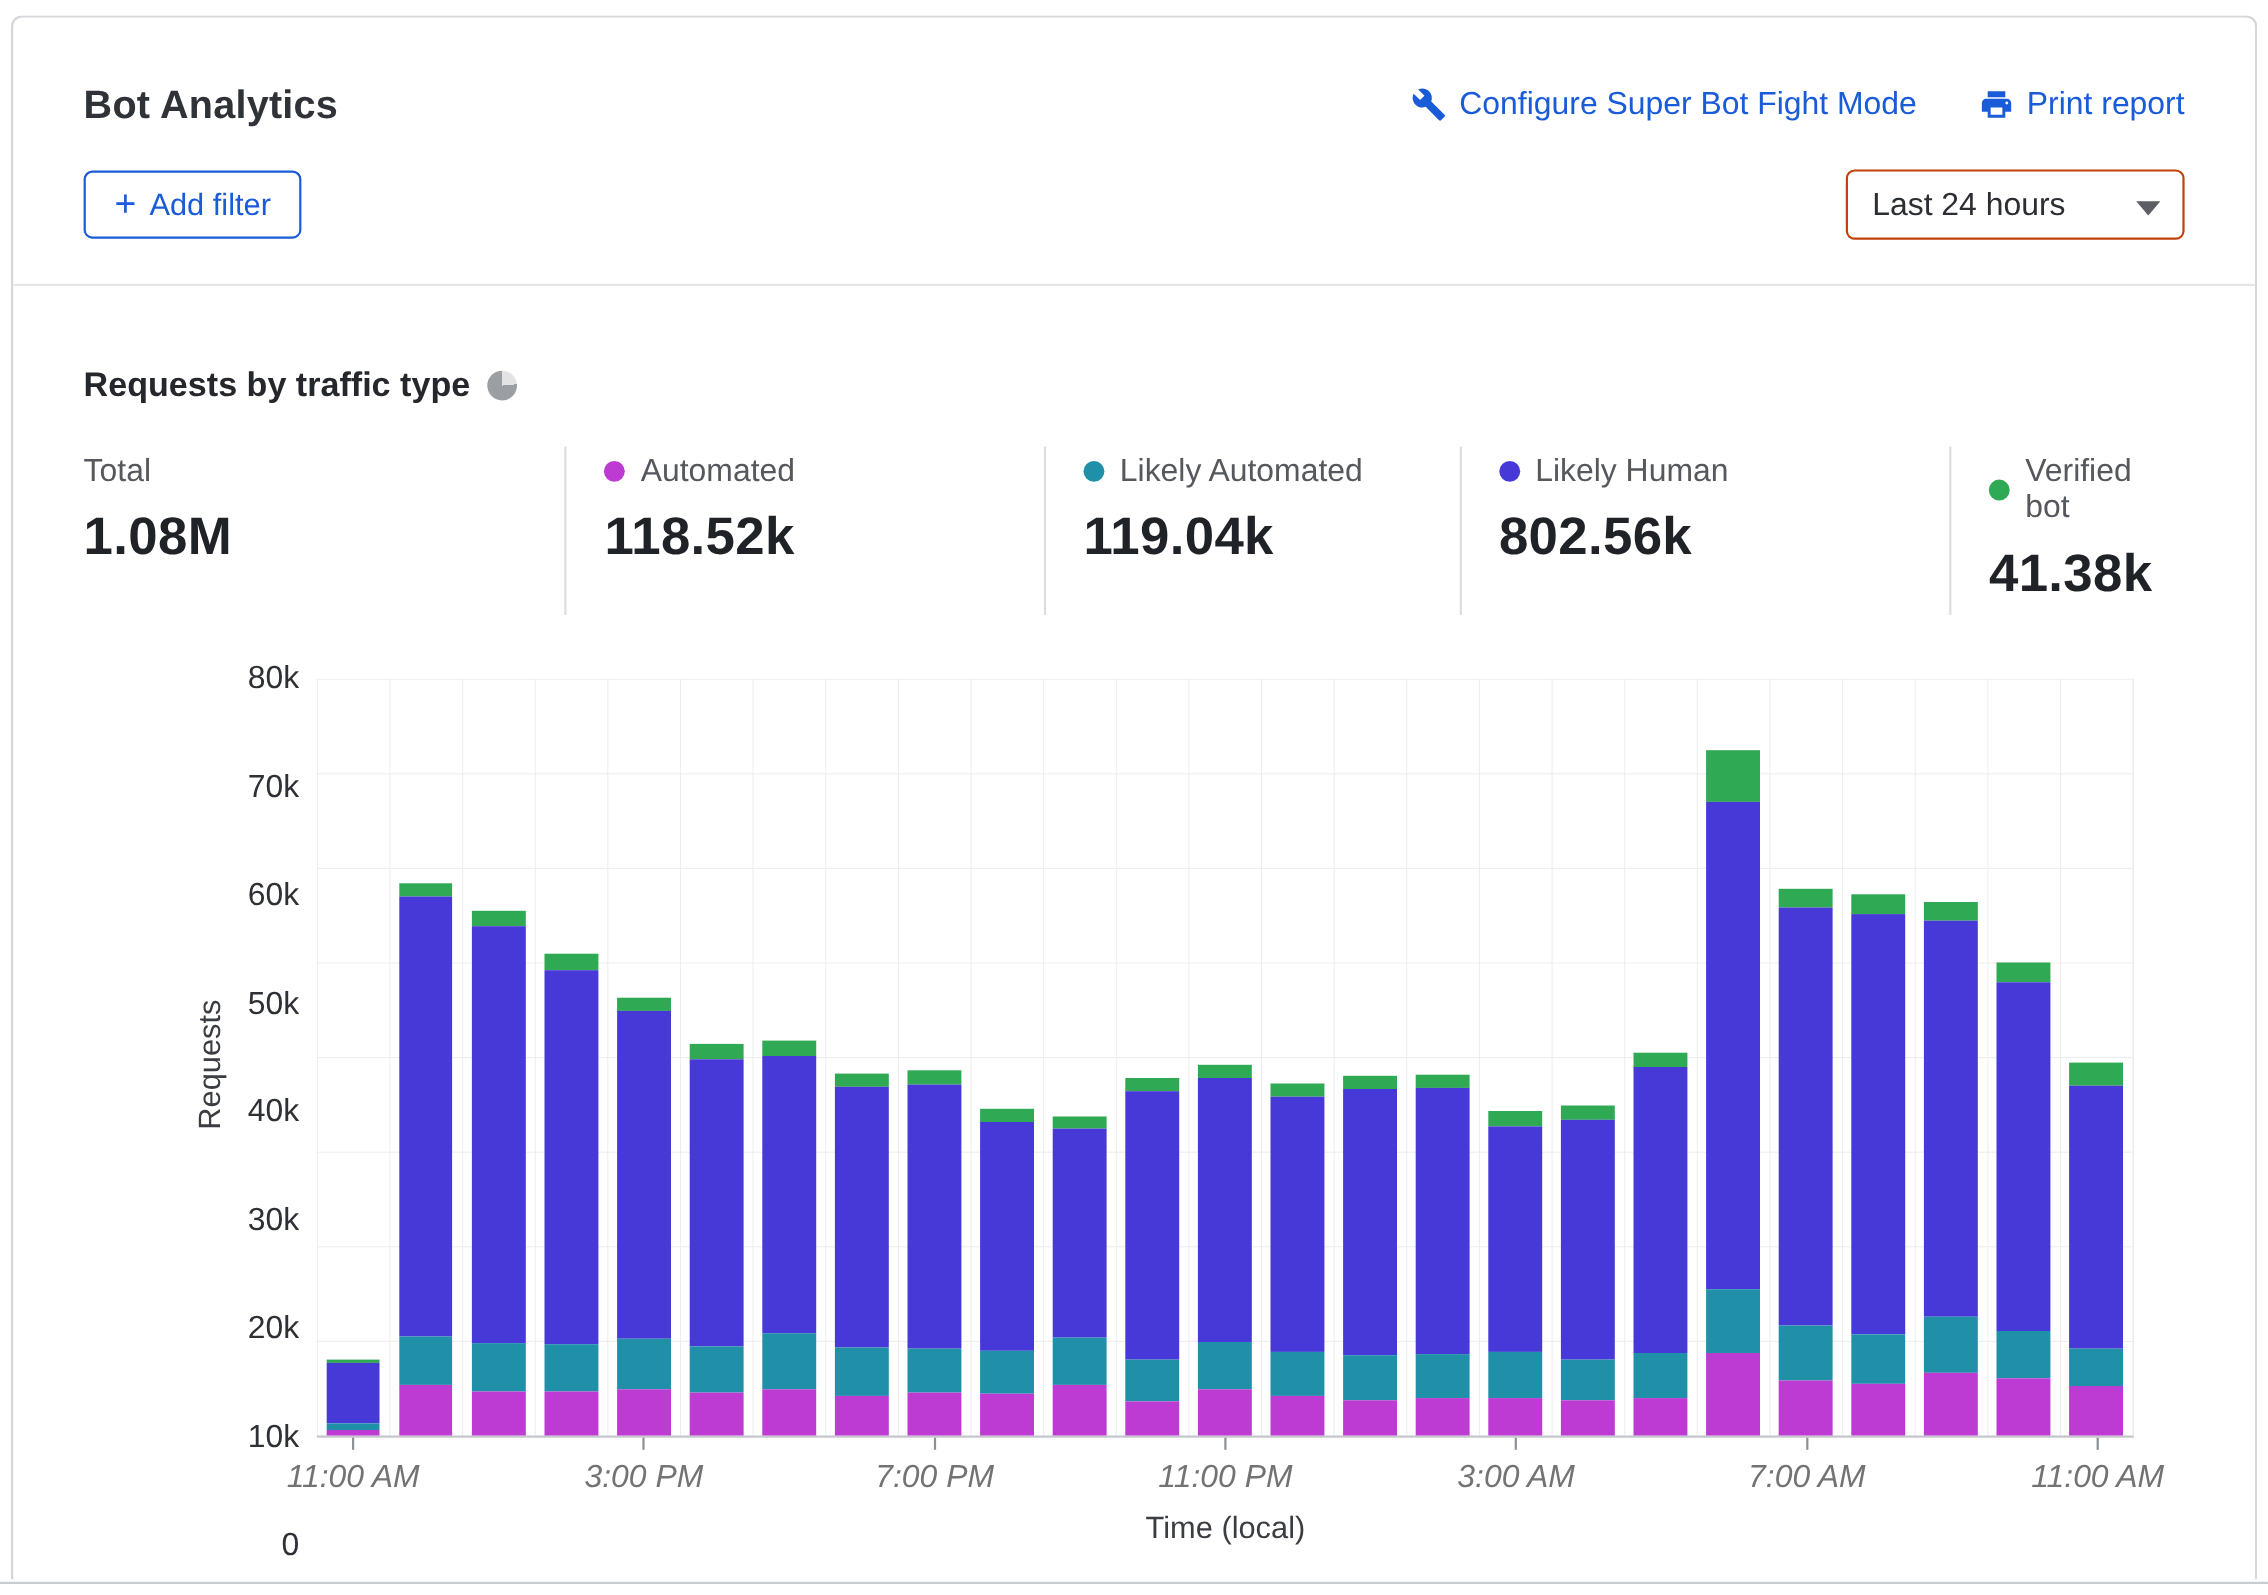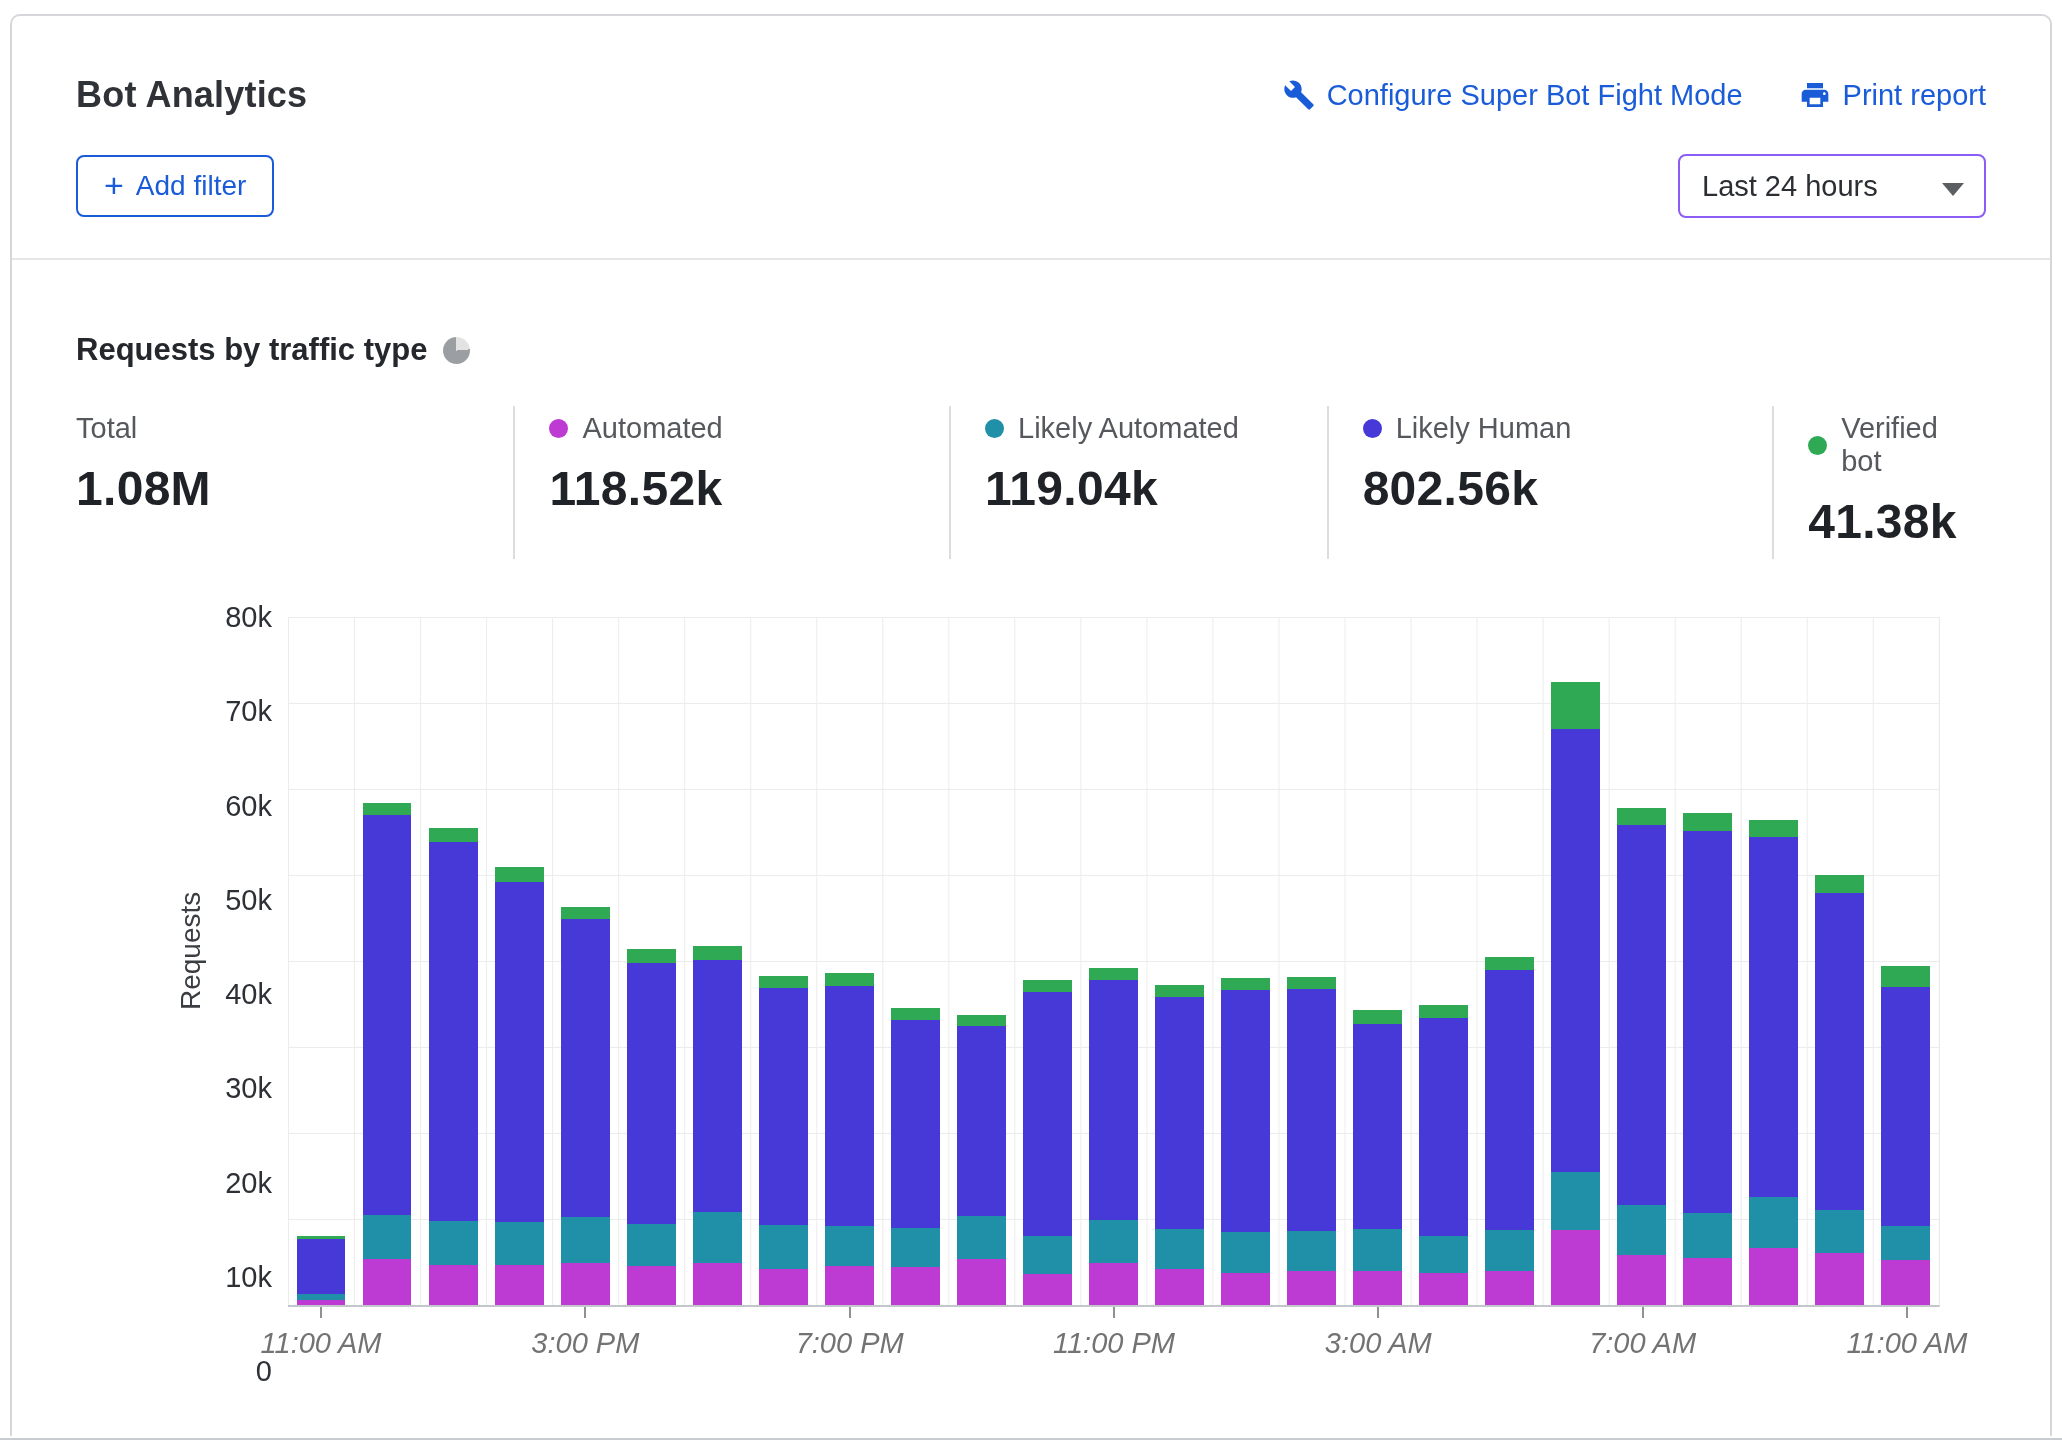--- a/index.html
+++ b/index.html
@@ -22,21 +22,21 @@
            cursor:pointer; text-decoration:none; }
   .hlink svg { width:32px; height:32px; fill:#1a5cd8; }
 
   .toolbar-row { display:flex; justify-content:space-between; align-items:center;
                  padding:38px 64px 0 64px; }
   .add-filter { display:flex; align-items:center; gap:12px; border:2px solid #1a5cd8;
                 border-radius:8px; background:#fff; color:#1a5cd8; font-size:28px;
                 padding:0 26px; height:62px; cursor:pointer;
                 font-family:"Liberation Sans",sans-serif; }
   .add-filter .plus { font-size:34px; font-weight:400; line-height:1; margin-top:-3px; }
-  .select { position:relative; width:308px; height:64px; border:2px solid #8b5cf6;
+  .select { position:relative; width:308px; height:64px; border:2px solid #c2410c;
             border-radius:8px; background:#fff; display:flex; align-items:center;
             padding:0 56px 0 22px; font-size:29px; color:#2b2e33; cursor:pointer; }
   .select .caret { position:absolute; right:20px; top:27px; width:0; height:0;
                    border-left:11px solid transparent; border-right:11px solid transparent;
                    border-top:13px solid #5b5e63; }
 
   .divider { margin-top:40px; height:2px; background:#e5e6e8; width:100%; }
 
   
   .section { padding:72px 64px 0 64px; }
@@ -394,19 +394,20 @@
               <div class="x-label" style="left: 34%;">7:00 PM</div>
               <div class="x-tick-mark" style="left: 50%;"></div>
               <div class="x-label" style="left: 50%;">11:00 PM</div>
               <div class="x-tick-mark" style="left: 66%;"></div>
               <div class="x-label" style="left: 66%;">3:00 AM</div>
               <div class="x-tick-mark" style="left: 82%;"></div>
               <div class="x-label" style="left: 82%;">7:00 AM</div>
               <div class="x-tick-mark" style="left: 98%;"></div>
               <div class="x-label" style="left: 98%;">11:00 AM</div>
             </div>
+          <div class="x-axis-title">Time (local)</div>
         </div>
       </div>
     </div>
   </div>
 
   <div class="bottom-rule"></div>
 </div>
 
 </body></html>

